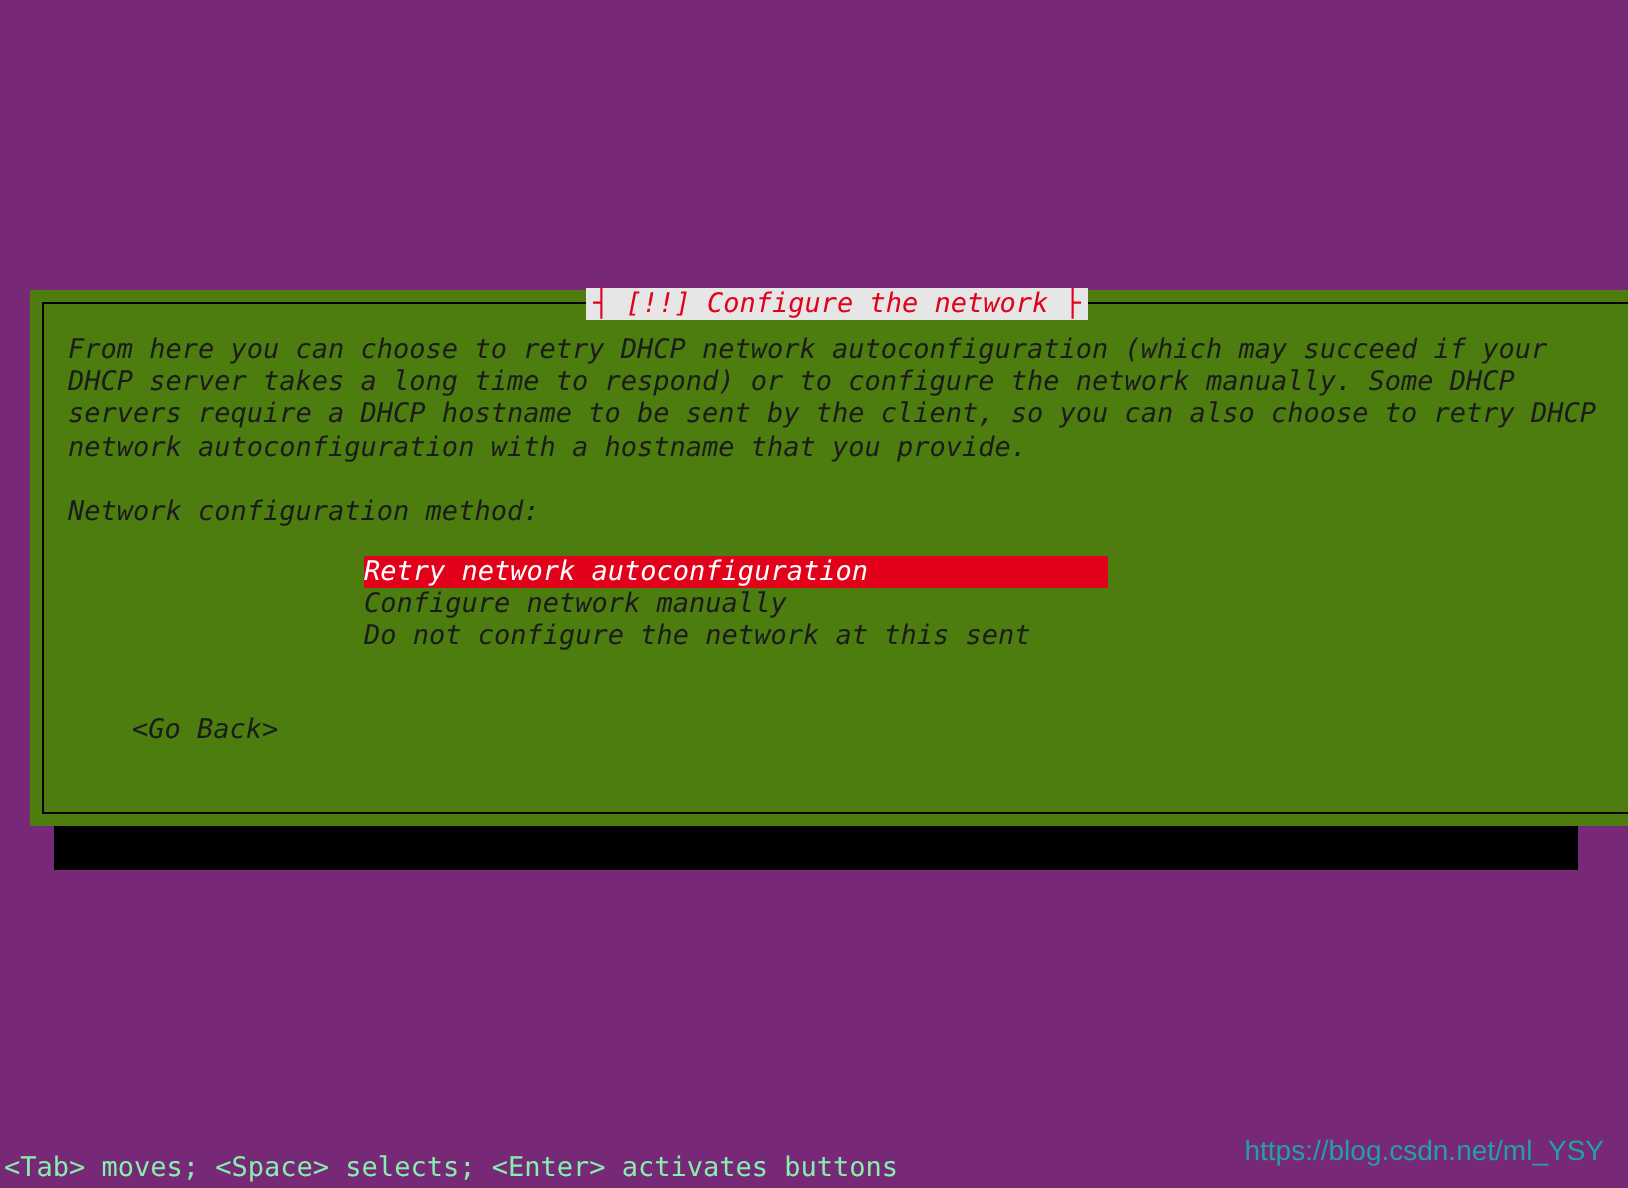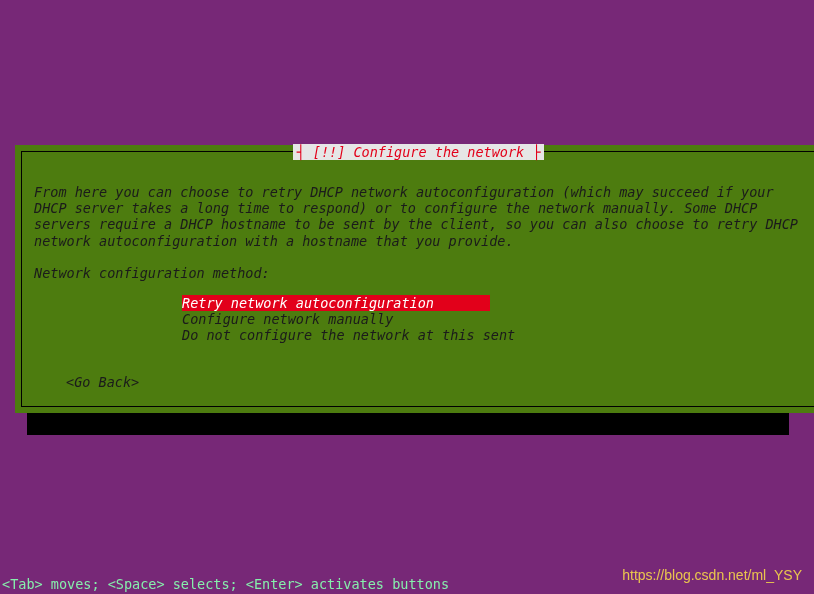--- a/index.html
+++ b/index.html
@@ -51,57 +51,57 @@
     text-align: center;
   }
   .title {
     background: #e6e6e6;
     color: #e2001a;
     padding: 0 4px;
     display: inline-block;
   }
   .body-text {
     white-space: pre-wrap;
-    margin-top: 24px;
+    margin-top: 7px;
   }
   .prompt {
     margin-top: 16px;
   }
   .options {
     margin-top: 14px;
     margin-left: 148px;
   }
   .opt {
     white-space: pre;
     cursor: pointer;
   }
   .opt.selected {
     background: #e2001a;
     color: #fff;
-    padding-right: 56px;
+    padding-right: 120px;
     display: inline-block;
   }
   .goback {
     margin-top: 30px;
     margin-left: 32px;
     display: inline-block;
     cursor: pointer;
   }
   .hintbar {
     position: absolute;
     left: 2px;
     bottom: 2px;
     color: #86efac;
     white-space: pre;
   }
   .watermark {
     position: absolute;
     right: 12px;
     bottom: 10px;
-    color: #fde047;
+    color: #14b8a6;
     font-family: Arial, Helvetica, sans-serif;
     font-size: 14px;
     opacity: 0.85;
   }
 </style>
 </head>
 <body>
 
 <div class="term-shadow"></div>
 

